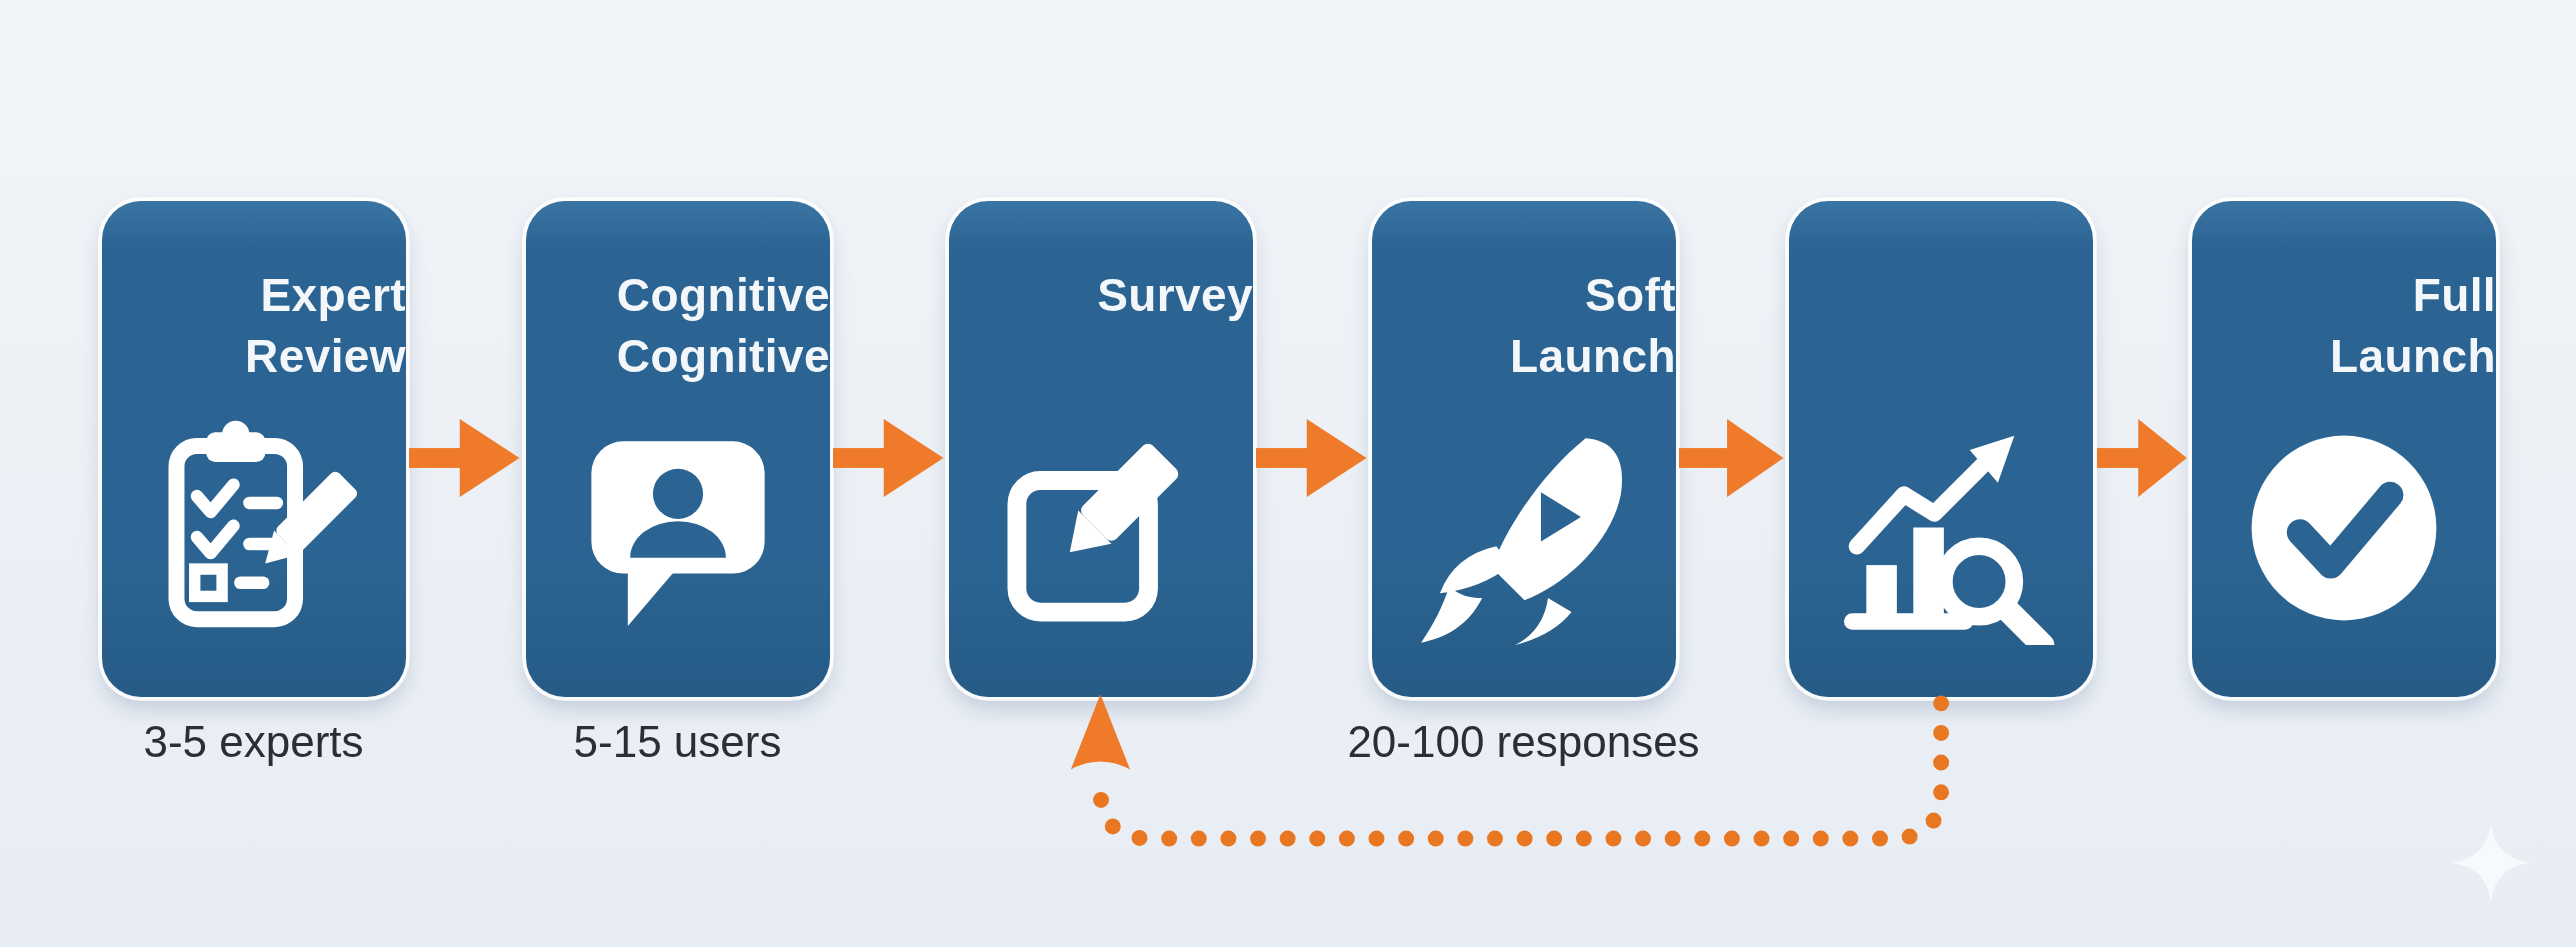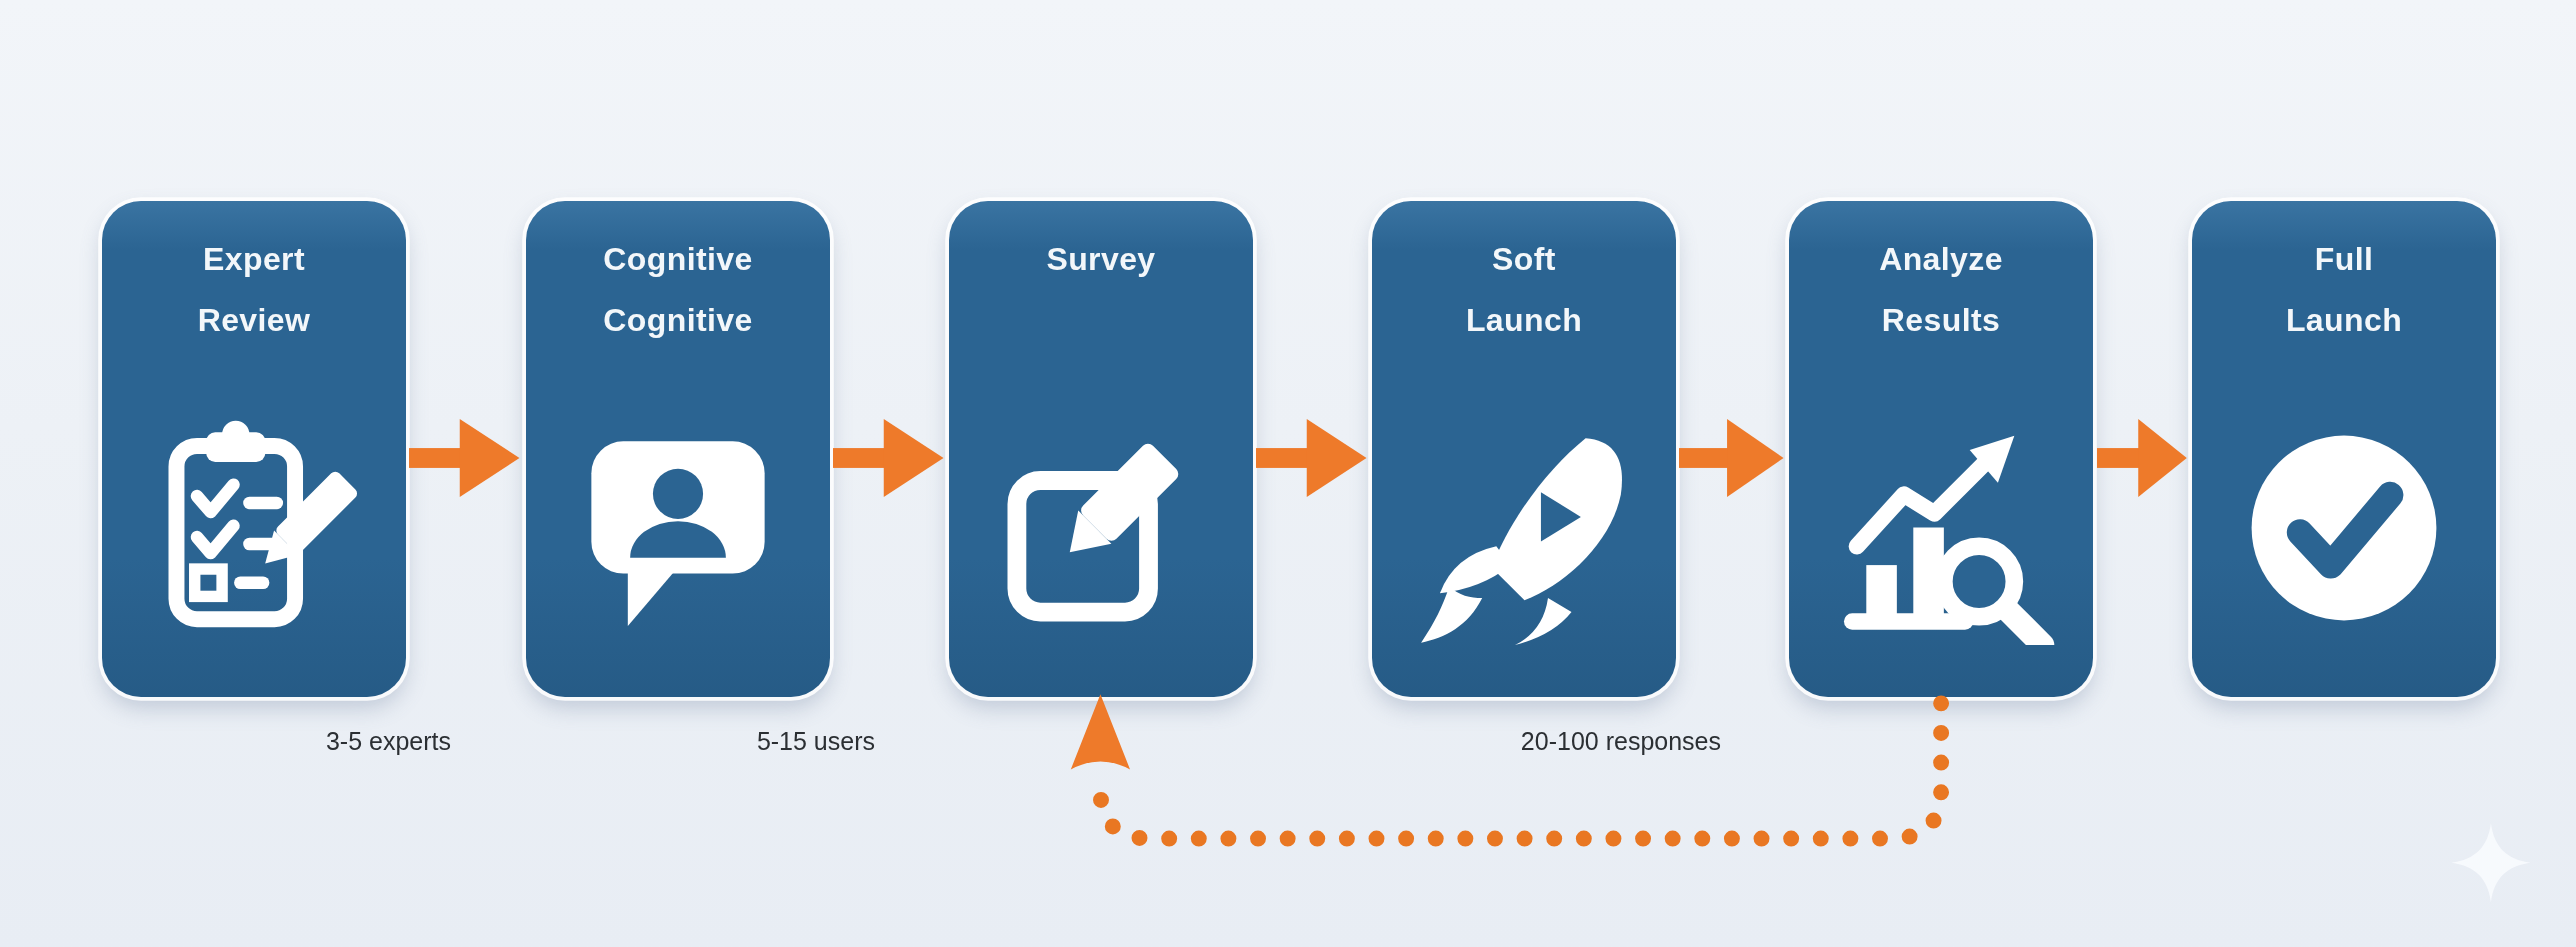--- a/index.html
+++ b/index.html
@@ -16,38 +16,39 @@
     --label-color:#2b2f33;
   }
   .step-card{
     position:absolute;top:201px;width:304px;height:496px;
     border-radius:39px;
     background:linear-gradient(180deg,var(--box-blue-light) 0%,var(--box-blue) 10%,var(--box-blue) 72%,var(--box-blue-dark) 100%);
     box-shadow:0 0 0 3.8px rgba(255,255,255,0.88), 0 10.6px 21px rgba(96,116,148,0.30);
     text-align:center;
   }
   .step-title{
-    margin-top:28px;
-    font-size:32px;line-height:61px;font-weight:700;letter-spacing:0.4px;
+    margin-top:64px;
+    font-size:46px;line-height:61px;font-weight:700;letter-spacing:0.4px;
     color:var(--title-color);
+    text-align:right;
   }
   .step-icon-zone{
     position:absolute;left:0;top:190px;width:100%;height:273px;
     display:flex;align-items:center;justify-content:center;
   }
   .step-icon-zone svg{color:#ffffff;}
   .blue-fill{fill:var(--box-blue);}
   .blue-stroke{stroke:var(--box-blue);}
   .flow-arrow{position:absolute;top:416px;height:84px;}
   .flow-arrow svg{width:100%;height:100%;display:block;}
   .orange-fill{fill:var(--arrow-orange);}
   .step-sublabel{
     position:absolute;top:720px;width:395px;
-    font-size:25px;line-height:43px;color:var(--label-color);
-    text-align:right;font-weight:400;
+    font-size:44px;line-height:43px;color:var(--label-color);
+    text-align:center;font-weight:400;
   }
   .overlay-svg{position:absolute;left:0;top:0;width:2576px;height:948px;pointer-events:none;}
   .dotted-path{fill:none;stroke:var(--dot-orange);stroke-width:21;stroke-linecap:round;stroke-dasharray:0 39;}
 </style>
 </head>
 <body style="--box-blue: #2b6492; --box-blue-light: #3a74a2; --box-blue-dark: #265b86; --arrow-orange: #ee7a2a; --dot-orange: #e97722; --title-color: #f3f7fa; --label-color: #2b2f33;">
 
 <div class="step-card" style="left:102px">
   <div class="step-title">
     <div>Expert</div>
@@ -110,24 +111,20 @@
       <path d="M76,12 C89,13 93,22 91,36 C87,56 68,74 50,81 L36,67 C44,46 60,25 76,12 Z" fill="currentColor"></path>
       <polygon points="57,35 74,45.5 57,56" class="blue-fill"></polygon>
       <path d="M38,58 Q20,62 14,78 Q32,76 44,66 Z" fill="currentColor"></path>
       <path d="M60,80 Q58,94 46,100 Q62,96 70,86 Z" fill="currentColor"></path>
       <path d="M32,80 C26,92 16,97 6,99 C12,90 15,84 18,75 C22,79 27,80 32,80 Z" fill="currentColor"></path>
     </svg>
   </div>
 </div>
 
 <div class="step-card" style="left:1789px">
-  <div class="step-title">
-    <div>Analyze</div>
-    <div>Results</div>
-  </div>
   <div class="step-icon-zone">
     <svg width="235" height="235" viewBox="0 0 100 100">
       <rect x="18" y="66" width="13" height="22" fill="currentColor"></rect>
       <rect x="38" y="50" width="13" height="38" fill="currentColor"></rect>
       <rect x="58" y="58" width="13" height="30" fill="currentColor"></rect>
       <line x1="12" y1="90" x2="60" y2="90" stroke="currentColor" stroke-width="7" stroke-linecap="round"></line>
       <polyline points="14,58 34,36 47,44 70,21" fill="none" stroke="currentColor" stroke-width="7" stroke-linecap="round" stroke-linejoin="round"></polyline>
       <polygon points="81,11 62,17 74,31" fill="currentColor"></polygon>
       <circle cx="66" cy="73" r="15" class="blue-fill" stroke="currentColor" stroke-width="7.5"></circle>
       <line x1="78" y1="85" x2="93" y2="100" stroke="currentColor" stroke-width="10" stroke-linecap="round"></line>

